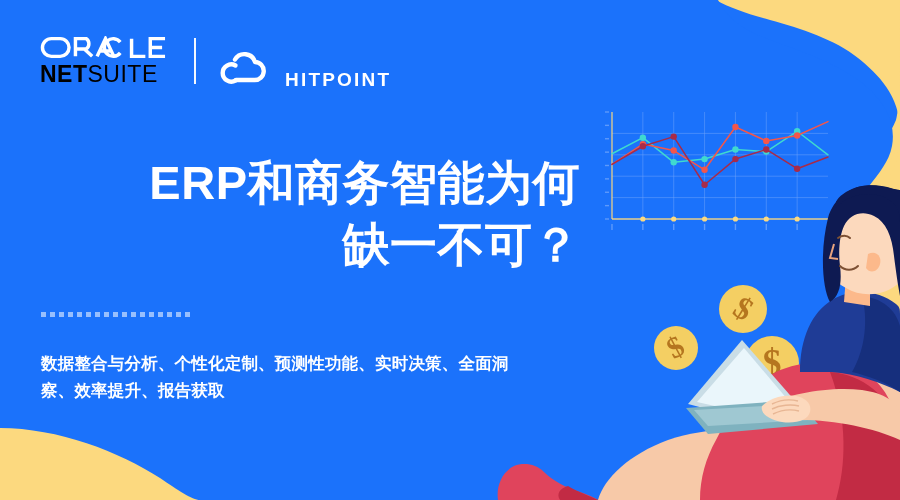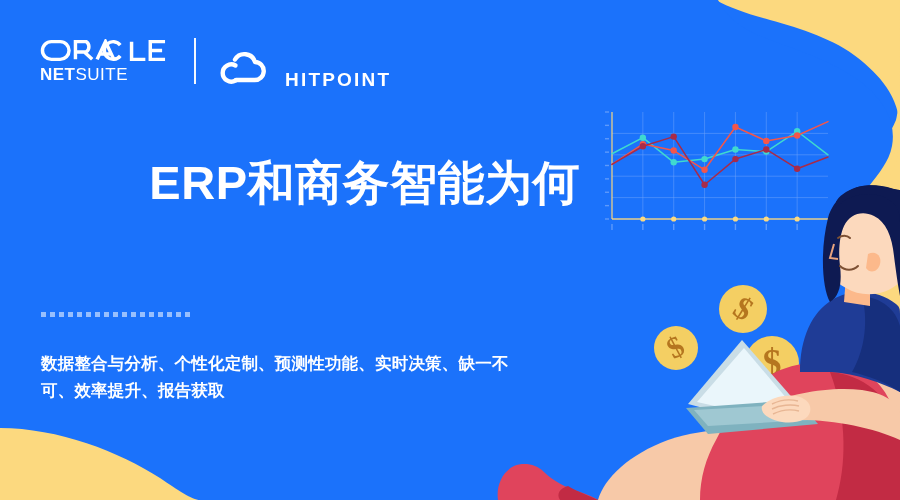--- a/index.html
+++ b/index.html
@@ -39,23 +39,23 @@
     flex-direction: column;
     justify-content: center;
     height: 56px;
   }
   .oracle-word {
     height: 23px;
     width: 128px;
   }
   .netsuite-word {
     margin-top: 4px;
-    font-size: 17px;
+    font-size: 23px;
     letter-spacing: 0.5px;
-    color: #ffffff;
+    color: #000000;
     line-height: 1;
     white-space: nowrap;
   }
   .netsuite-word .ns-bold { font-weight: 700; }
   .netsuite-word .ns-light { font-weight: 400; }
 
   .logo-divider {
     width: 2px;
     height: 46px;
     background: #ffffff;
@@ -180,25 +180,26 @@
           <path d="M17.5,16.5 A8.6,8.6 0 1 0 17.5,31.5"></path>
         </g>
       </svg>
       <div class="hitpoint-word">HITPOINT</div>
     </div>
 
   </div>
 
   <div class="headline">
     <span class="hl-line">ERP和商务智能为何</span>
+    <span class="hl-line">缺一不可？</span>
   </div>
 
   <div class="dotted-rule"></div>
 
-  <div class="subtitle">数据整合与分析、个性化定制、预测性功能、实时决策、缺一不可、效率提升、报告获取</div>
+  <div class="subtitle">数据整合与分析、个性化定制、预测性功能、实时决策、全面洞察、效率提升、报告获取</div>
 
   <div class="chart-wrap">
     <svg id="chart-svg" width="240" height="135" viewBox="0 0 240 135" xmlns="http://www.w3.org/2000/svg">
         <line x1="44.857142857142854" y1="6" x2="44.857142857142854" y2="113" stroke="#6fa4fb" stroke-width="0.9" opacity="0.55"></line>
         <line x1="75.71428571428571" y1="6" x2="75.71428571428571" y2="113" stroke="#6fa4fb" stroke-width="0.9" opacity="0.55"></line>
         <line x1="106.57142857142857" y1="6" x2="106.57142857142857" y2="113" stroke="#6fa4fb" stroke-width="0.9" opacity="0.55"></line>
         <line x1="137.42857142857142" y1="6" x2="137.42857142857142" y2="113" stroke="#6fa4fb" stroke-width="0.9" opacity="0.55"></line>
         <line x1="168.28571428571428" y1="6" x2="168.28571428571428" y2="113" stroke="#6fa4fb" stroke-width="0.9" opacity="0.55"></line>
         <line x1="199.14285714285714" y1="6" x2="199.14285714285714" y2="113" stroke="#6fa4fb" stroke-width="0.9" opacity="0.55"></line>
         <line x1="14" y1="27.400000000000002" x2="230" y2="27.400000000000002" stroke="#6fa4fb" stroke-width="0.9" opacity="0.55"></line>

